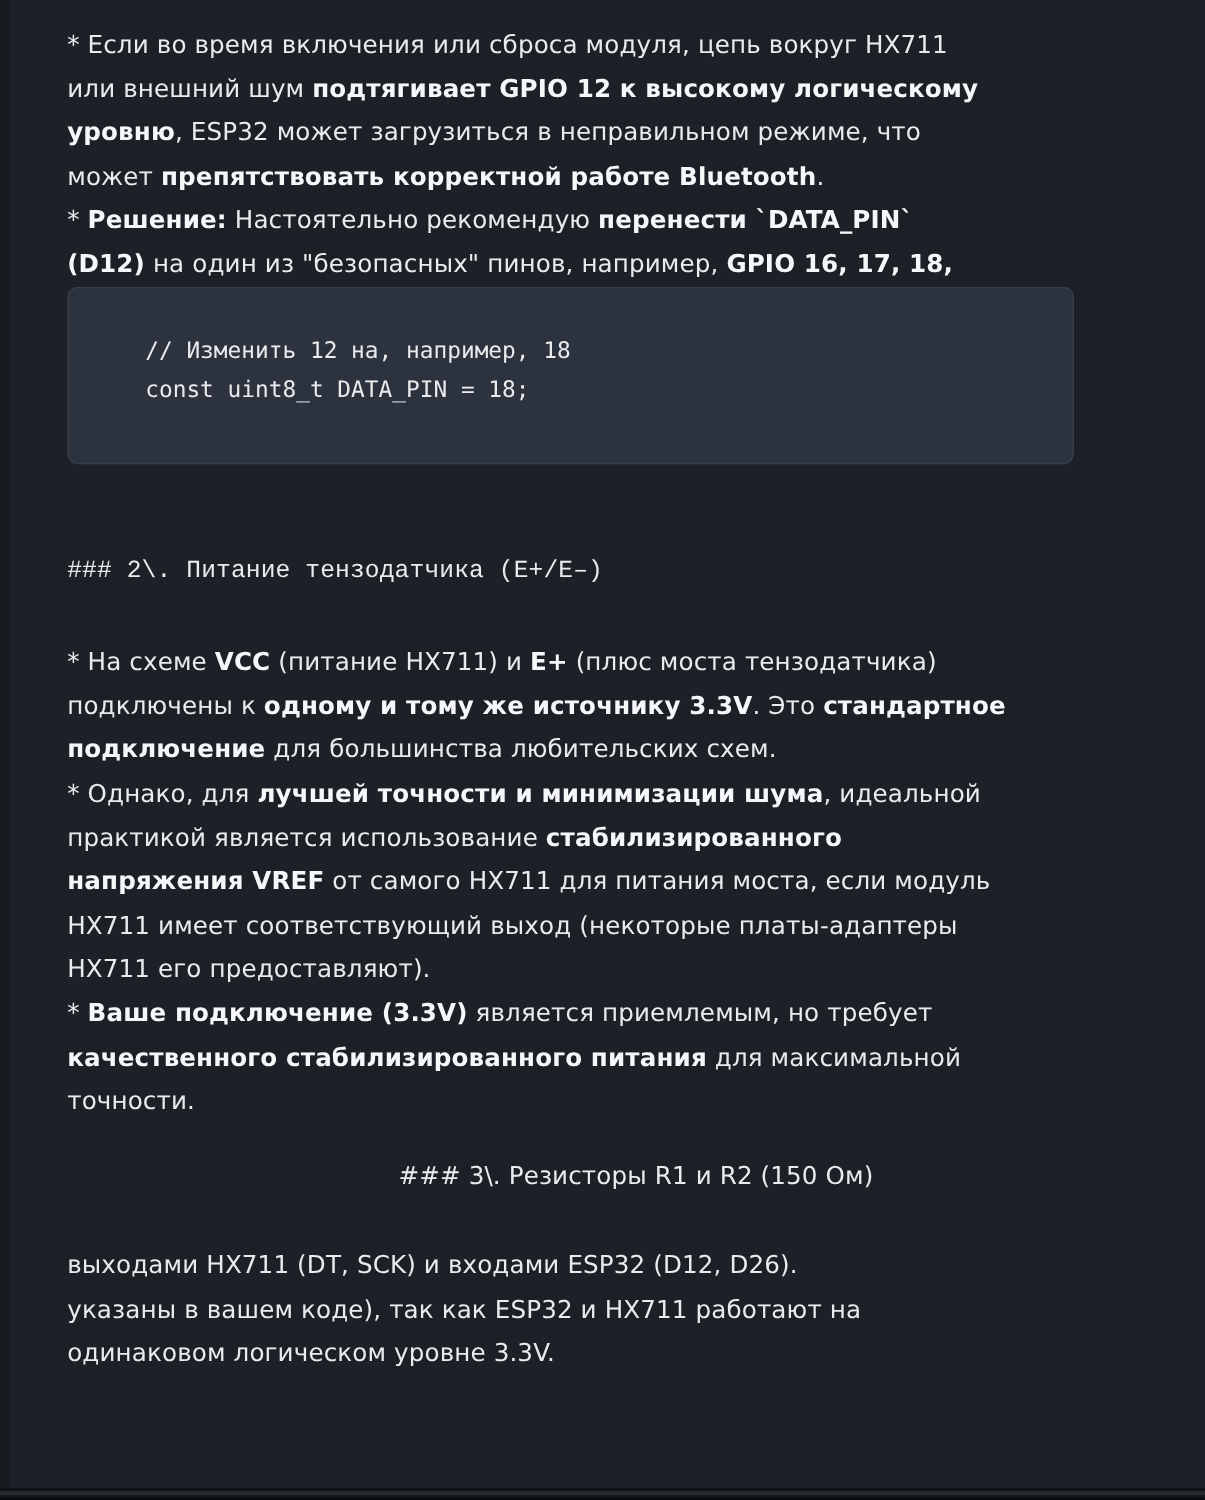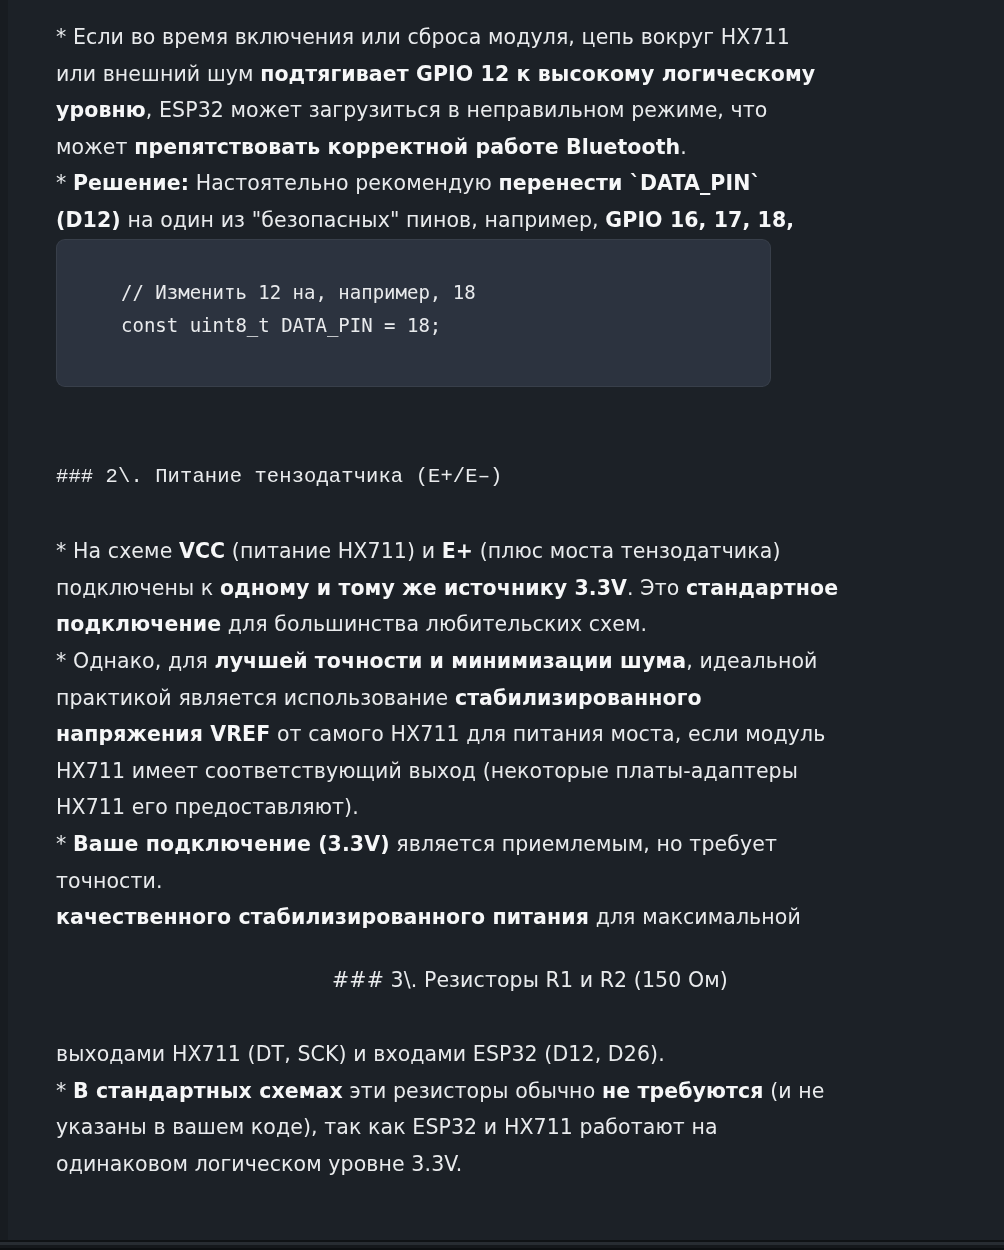--- a/index.html
+++ b/index.html
@@ -21,21 +21,21 @@
   .para { margin: 0; }
   .line {
     font-size: 20.5px;
     line-height: 36.6px;
     letter-spacing: 0.1px;
     white-space: pre;
   }
   .seg.bold { font-weight: 700; color: var(--fg-bold, #f6f7f8); }
   .codeblock {
     box-sizing: border-box;
-    width: 715px;
+    width: 839px;
     margin: 0;
     background: var(--code-bg, #2c333f);
     border: 1px solid rgba(255,255,255,0.06);
     border-radius: 9px;
     padding: 36px 24px 44px 64px;
   }
   .code-line {
     font-family: "DejaVu Sans Mono", "Liberation Mono", monospace;
     font-size: 19px;
     line-height: 33px;
@@ -89,25 +89,24 @@
     <div class="para">
       <div class="line"><span class="seg">* На схеме </span><span class="seg bold">VCC</span><span class="seg"> (питание HX711) и </span><span class="seg bold">E+</span><span class="seg"> (плюс моста тензодатчика)</span></div>
       <div class="line"><span class="seg">подключены к </span><span class="seg bold">одному и тому же источнику 3.3V</span><span class="seg">. Это </span><span class="seg bold">стандартное</span></div>
       <div class="line"><span class="seg bold">подключение</span><span class="seg"> для большинства любительских схем.</span></div>
       <div class="line"><span class="seg">* Однако, для </span><span class="seg bold">лучшей точности и минимизации шума</span><span class="seg">, идеальной</span></div>
       <div class="line"><span class="seg">практикой является использование </span><span class="seg bold">стабилизированного</span></div>
       <div class="line"><span class="seg bold">напряжения VREF</span><span class="seg"> от самого HX711 для питания моста, если модуль</span></div>
       <div class="line"><span class="seg">HX711 имеет соответствующий выход (некоторые платы-адаптеры</span></div>
       <div class="line"><span class="seg">HX711 его предоставляют).</span></div>
       <div class="line"><span class="seg">* </span><span class="seg bold">Ваше подключение (3.3V)</span><span class="seg"> является приемлемым, но требует</span></div>
+      <div class="line"><span class="seg bold">качественного стабилизированного питания</span><span class="seg"> для максимальной</span></div>
       <div class="line"><span class="seg">точности.</span></div>
-      <div class="line"><span class="seg bold">качественного стабилизированного питания</span><span class="seg"> для максимальной</span></div>
     </div>
     <div class="heading">### 3\. Резисторы R1 и R2 (150 Ом)</div>
     <div class="para">
       <div class="line"><span class="seg">выходами HX711 (DT, SCK) и входами ESP32 (D12, D26).</span></div>
-      <div class="line"><span class="seg">* </span><span class="seg bold">В стандартных схемах</span><span class="seg"> эти резисторы обычно </span><span class="seg bold">не требуются</span><span class="seg"> (и не</span></div>
       <div class="line"><span class="seg">указаны в вашем коде), так как ESP32 и HX711 работают на</span></div>
       <div class="line"><span class="seg">одинаковом логическом уровне 3.3V.</span></div>
     </div>
   </div>
 <div class="left-edge"></div>
 <div class="bottom-bar"></div>
 
 </body></html>

